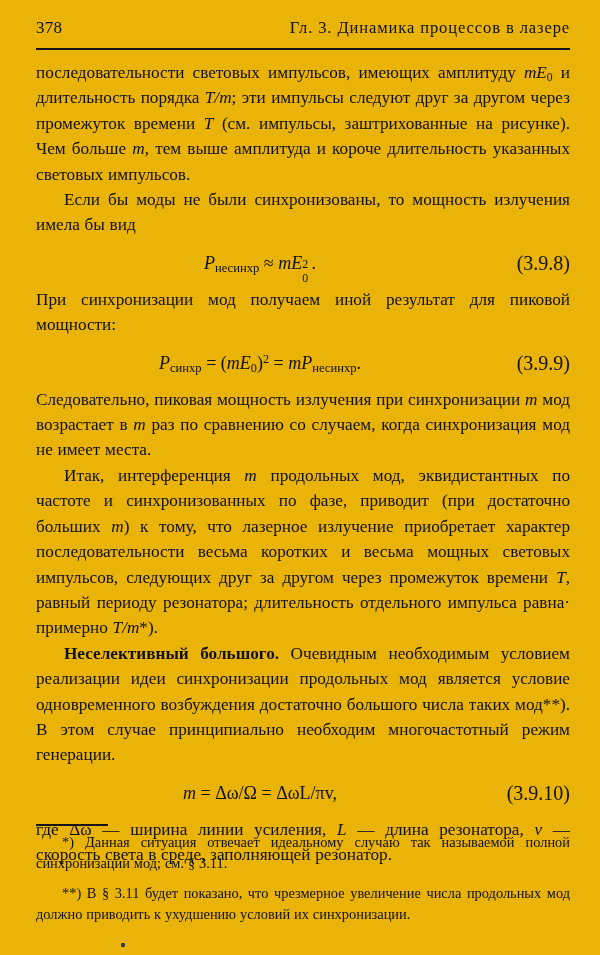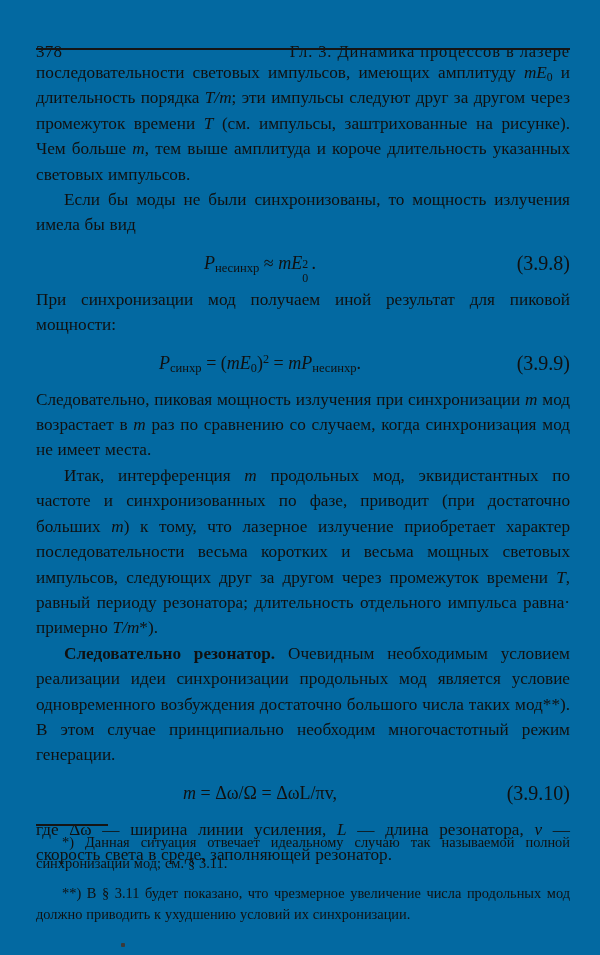--- a/index.html
+++ b/index.html
@@ -13,42 +13,41 @@
     overflow: hidden;
     font-family: "Liberation Serif", "DejaVu Serif", serif;
     color: #101010;
     position: relative;
   }
   .page {
     position: absolute;
     left: 0; top: 0;
     width: 600px;
     height: 955px;
-    background: #0369a1;
+    background: #eab308;
   }
 
   
   .header {
     position: absolute;
     left: 36px;
     top: 18px;
     width: 534px;
     display: flex;
     align-items: baseline;
     justify-content: space-between;
     font-size: 16.5px;
     letter-spacing: 0.2px;
   }
   .header .folio {
     font-size: 17px;
   }
   .header .title {
     font-size: 16.5px;
     letter-spacing: 0.9px;
-    margin-top: 24px;
   }
   .header-rule {
     position: absolute;
     left: 36px;
     top: 48px;
     width: 534px;
     height: 2px;
     background: #151515;
   }
 
@@ -195,21 +194,21 @@
 
     <div class="eqrow">
       <div class="eqbody"><span class="mathvar">P</span><span class="subrm">синхр</span>&nbsp;<span>=</span>&nbsp;<span>(</span><span class="mathvar">m</span><span class="mathvar">E</span><sub>0</sub><span>)</span><sup>2</sup>&nbsp;<span>=</span>&nbsp;<span class="mathvar">m</span><span class="mathvar">P</span><span class="subrm">несинхр</span><span>.</span></div>
       <div class="eqnum">(3.9.9)</div>
     </div>
 
     <p class="para"><span>Следовательно, пиковая мощность излучения при синхро­низации </span><span class="mathvar">m</span><span> мод возрастает в </span><span class="mathvar">m</span><span> раз по сравнению со случаем, когда синхронизация мод не имеет места.</span></p>
 
     <p class="para indent"><span>Итак, интерференция </span><span class="mathvar">m</span><span> продольных мод, эквидистант­ных по частоте и синхронизованных по фазе, приводит (при достаточно больших </span><span class="mathvar">m</span><span>) к тому, что лазерное излучение при­обретает характер последовательности весьма коротких и весьма мощных световых импульсов, следующих друг за другом через промежуток времени </span><span class="mathvar">T</span><span>, равный периоду ре­зонатора; длительность отдельного импульса равна· при­мерно </span><span class="mathvar">T/m</span><span>*).</span></p>
 
-    <p class="para indent"><span class="bd">Следовательно резонатор.</span><span> Очевидным необходимым условием реализации идеи синхронизации продольных мод является условие одновременного возбуждения достаточно большого числа таких мод**). В этом случае принципиаль­но необходим </span><span class="it">многочастотный</span><span> режим генерации.</span></p>
+    <p class="para indent"><span class="bd">Неселективный большого.</span><span> Очевидным необходимым условием реализации идеи синхронизации продольных мод является условие одновременного возбуждения достаточно большого числа таких мод**). В этом случае принципиаль­но необходим </span><span class="it">многочастотный</span><span> режим генерации.</span></p>
 
 
     <div class="eqrow">
       <div class="eqbody"><span class="mathvar">m</span>&nbsp;<span>=</span>&nbsp;<span>Δω/Ω</span>&nbsp;<span>=</span>&nbsp;<span>ΔωL/πv</span><span>,</span></div>
       <div class="eqnum">(3.9.10)</div>
     </div>
 
     <p class="para"><span>где </span><span>Δω</span><span> — ширина линии усиления, </span><span class="mathvar">L</span><span> — длина резонато­ра, </span><span class="mathvar">v</span><span> — скорость света в среде, заполняющей резонатор.</span></p>
 
   </div>

